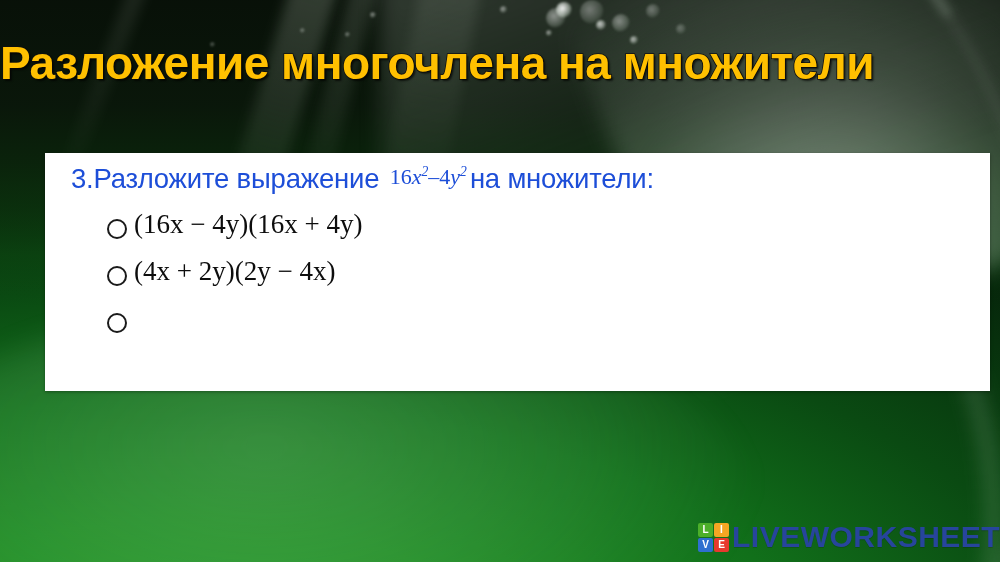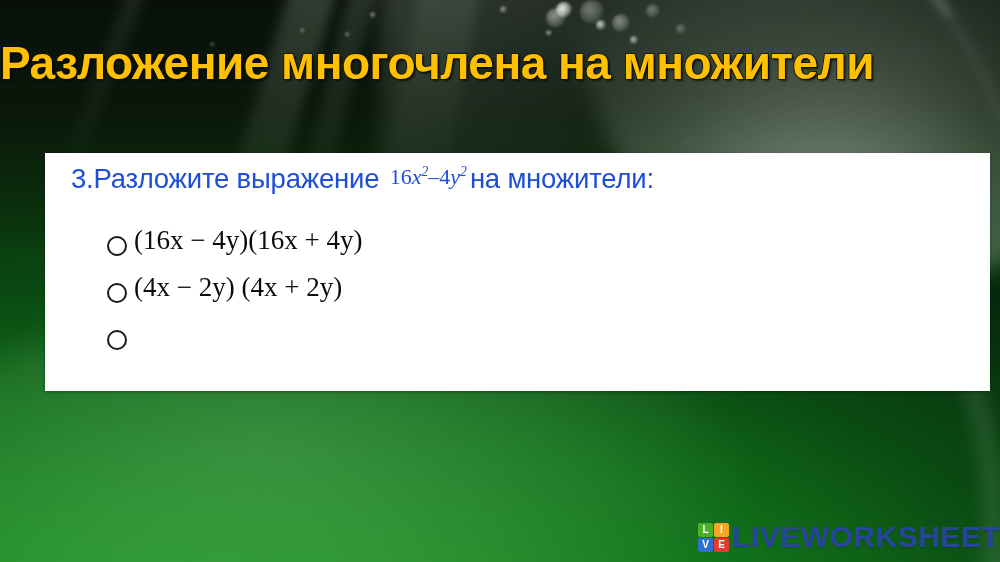--- a/index.html
+++ b/index.html
@@ -154,21 +154,21 @@
     font-style: italic;
   }
   .formula .num { font-style: normal; }
 
   .options {
     position: absolute;
     left: 62px; top: 56px;
   }
   .option {
     display: flex;
-    align-items: flex-end;
+    align-items: flex-start;
     height: 47px;
   }
   .radio {
     width: 16px; height: 16px;
     border: 2px solid #1a1a1a;
     border-radius: 50%;
     background: #fff;
     flex: 0 0 auto;
     margin-top: 10px;
   }
@@ -260,21 +260,21 @@
       <span class="qnum">3.</span><span>Разложите выражение </span><span class="formula"><span class="num">16</span><span>x</span><sup>2</sup><span class="num">–</span><span class="num">4</span><span>y</span><sup>2</sup></span><span>на множители:</span>
     </div>
 
     <div class="options">
       <div class="option">
         <span class="radio"></span>
         <span class="opt-text">(16x − 4y)(16x + 4y)</span>
       </div>
       <div class="option">
         <span class="radio"></span>
-        <span class="opt-text">(4x − 2y) (4x + 2y)</span>
+        <span class="opt-text">(4x + 2y)(2y − 4x)</span>
       </div>
       <div class="option">
         <span class="radio"></span>
       </div>
     </div>
   </div>
 
   <div class="logo">
     <div class="logo-tiles">
       <span class="tile tile-l">L</span>

